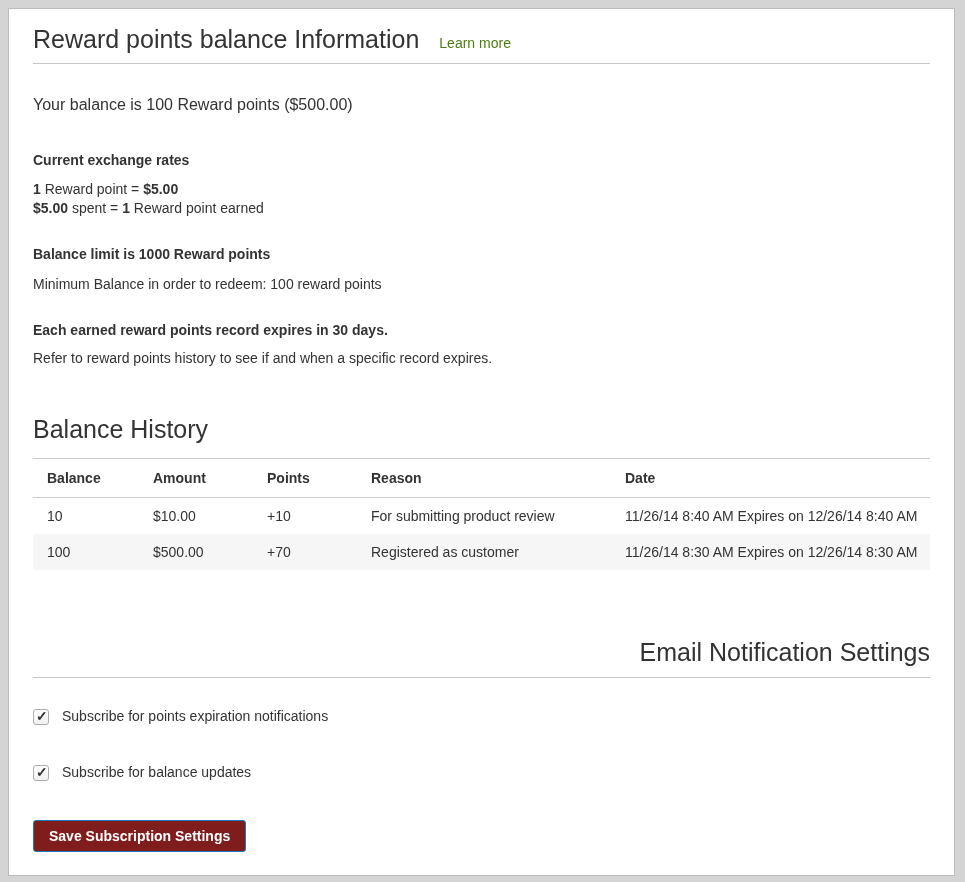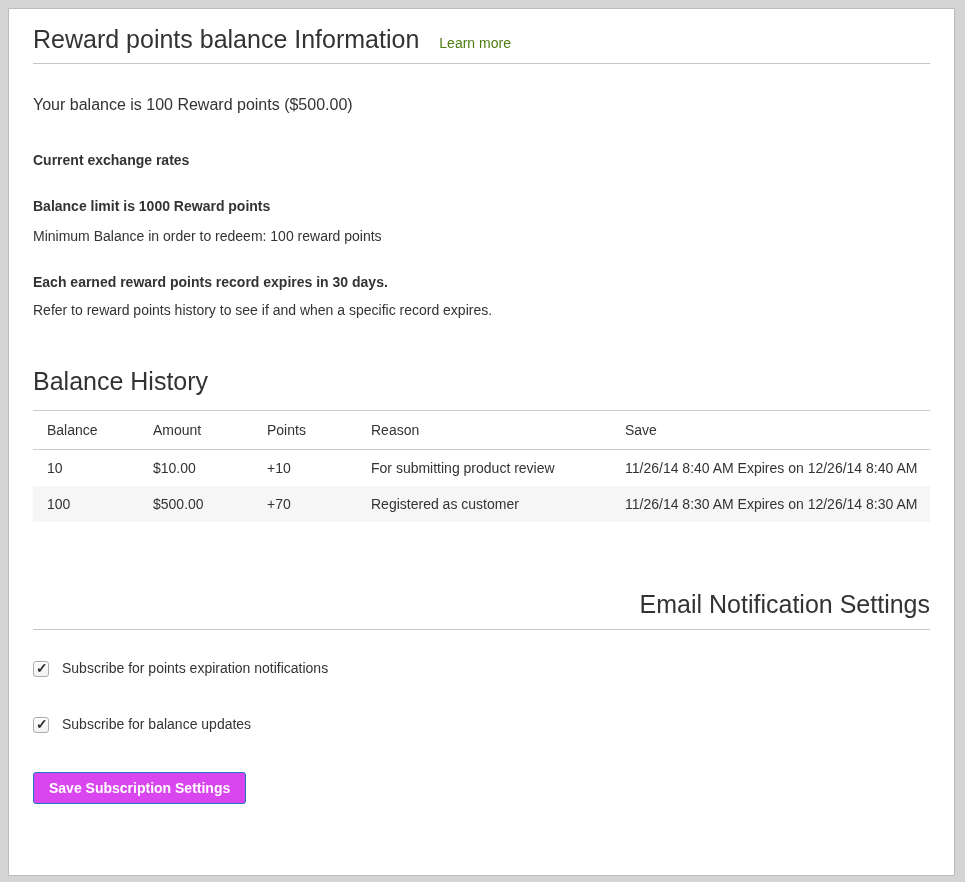--- a/index.html
+++ b/index.html
@@ -83,21 +83,21 @@
   
   .history-heading { margin-top: 47px; }
   table.history {
     margin-top: 14px;
     width: 100%;
     border-collapse: collapse;
     table-layout: fixed;
   }
   table.history th {
     text-align: left;
-    font-weight: 400;
+    font-weight: 700;
     font-size: 14px;
     padding: 11px 10px 11px 14px;
     border-top: 1px solid #cccccc;
     border-bottom: 1px solid #cccccc;
     color: #333333;
   }
   table.history td {
     padding: 10px 10px 10px 14px;
     font-size: 14px;
     color: #333333;
@@ -137,21 +137,21 @@
     top: -2px;
     font-size: 14px;
     font-weight: 700;
     color: #333333;
   }
   .checkbox-label { line-height: 19px; }
   
   .save-btn {
     margin-top: 38px;
     display: inline-block;
-    background: #d946ef;
+    background: #7f1d1d;
     color: #ffffff;
     font-family: "Liberation Sans", "DejaVu Sans", sans-serif;
     font-size: 14px;
     font-weight: 700;
     border: 1px solid #1979c3;
     border-radius: 3px;
     padding: 7px 15px;
     cursor: pointer;
   }
 </style>
@@ -165,20 +165,24 @@
     <h1>Reward points balance Information</h1>
     <a class="learn-more" href="#">Learn more</a>
   </div>
   <hr class="rule">
 
   
   <div class="balance-summary">Your balance is 100 Reward points ($500.00)</div>
 
   
   <div class="exchange-heading">Current exchange rates</div>
+  <div class="exchange-lines">
+    <div><b>1</b><span> Reward point = </span><b>$5.00</b></div>
+    <div><b>$5.00</b><span> spent = </span><b>1</b><span> Reward point earned</span></div>
+  </div>
 
   
   <div class="limit-bold">Balance limit is 1000 Reward points</div>
   <div class="limit-text">Minimum Balance in order to redeem: 100 reward points</div>
   <div class="expiry-bold">Each earned reward points record expires in 30 days.</div>
   <div class="expiry-note">Refer to reward points history to see if and when a specific record expires.</div>
 
   
   <h2 class="history-heading">Balance History</h2>
   <table class="history">
@@ -188,21 +192,21 @@
         <col class="c-points">
         <col class="c-reason">
         <col>
     </colgroup>
     <thead>
       <tr>
         <th>Balance</th>
         <th>Amount</th>
         <th>Points</th>
         <th>Reason</th>
-        <th>Save</th>
+        <th>Date</th>
       </tr>
     </thead>
     <tbody>
       <tr>
         <td>10</td>
         <td>$10.00</td>
         <td>+10</td>
         <td>For submitting product review</td>
         <td>11/26/14 8:40 AM Expires on 12/26/14 8:40 AM</td>
       </tr>

